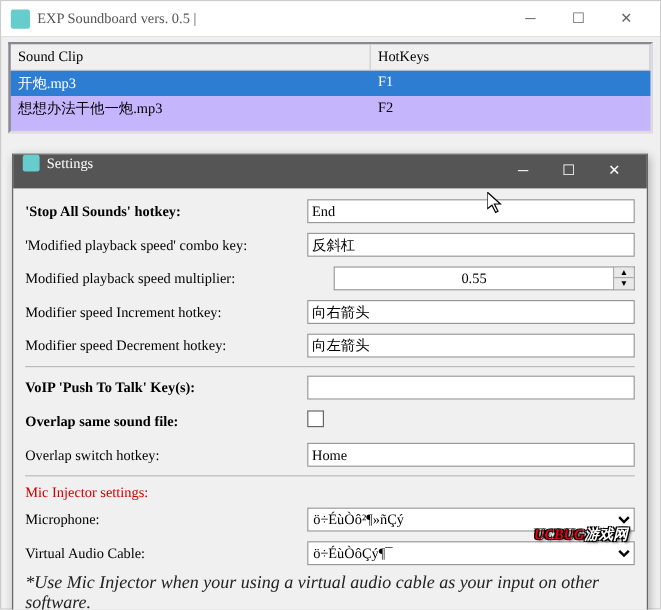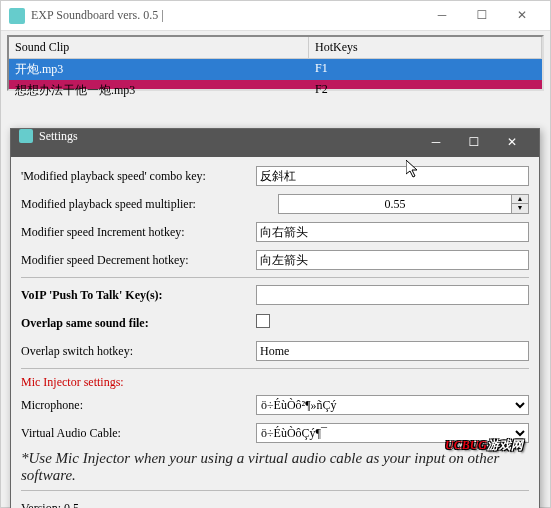--- a/index.html
+++ b/index.html
@@ -7,21 +7,21 @@
 
 .main-window { background: #f0f0f0; border: 1px solid #ccc; width: 551px; height: 508px; }
 .titlebar { background: #fff; height: 30px; display: flex; align-items: center; padding: 0 8px; border-bottom: 1px solid #e0e0e0; }
 .titlebar .icon { width: 16px; height: 16px; background: #6cc; border-radius: 2px; margin-right: 6px; }
 .titlebar .title { flex: 1; color: #555; }
 .titlebar .ctrl { width: 40px; height: 28px; display: flex; align-items: center; justify-content: center; color: #666; }
 
 .menubar { height: 22px; display: flex; align-items: center; padding: 0 4px; border-bottom: 1px solid #ddd; background: #f0f0f0; }
 .menubar .mi { padding: 2px 8px; }
 
-.table-wrap { margin: 4px 6px 0 6px; border: 2px inset #ddd; background: #be185d; height: 56px; }
+.table-wrap { margin: 4px 6px 0 6px; border: 2px inset #ddd; background: #c4b5fd; height: 76px; }
 .table-head { display: flex; background: #f0f0f0; border-bottom: 1px solid #ccc; }
 .table-head .th { padding: 3px 6px; border-right: 1px solid #ccc; }
 .th-clip { width: 300px; }
 .th-keys { flex: 1; }
 .table-body .tr { display: flex; }
 .table-body .tr .td { padding: 2px 6px; }
 .td-clip { width: 300px; }
 .td-keys { flex: 1; }
 .tr.selected { background: #2d7dd2; color: #fff; }
 
@@ -85,20 +85,24 @@
 <div class="settings-dialog">
   <div class="dlg-title">
     <div class="icon"></div>
     <div class="t">Settings</div>
     <div class="ctrl">─</div>
     <div class="ctrl">☐</div>
     <div class="ctrl close">✕</div>
   </div>
   <div class="dlg-body">
 
+    <div class="row">
+      <div class="lbl bold">'Stop All Sounds' hotkey:</div>
+      <div class="val"><input type="text" value="End" style=""></div>
+    </div>
 
     <div class="row">
       <div class="lbl">'Modified playback speed' combo key:</div>
       <div class="val"><input type="text" value="反斜杠" style=""></div>
     </div>
 
     <div class="row">
       <div class="lbl">Modified playback speed multiplier:</div>
       <div class="val">
         <div class="spinner-wrap">

